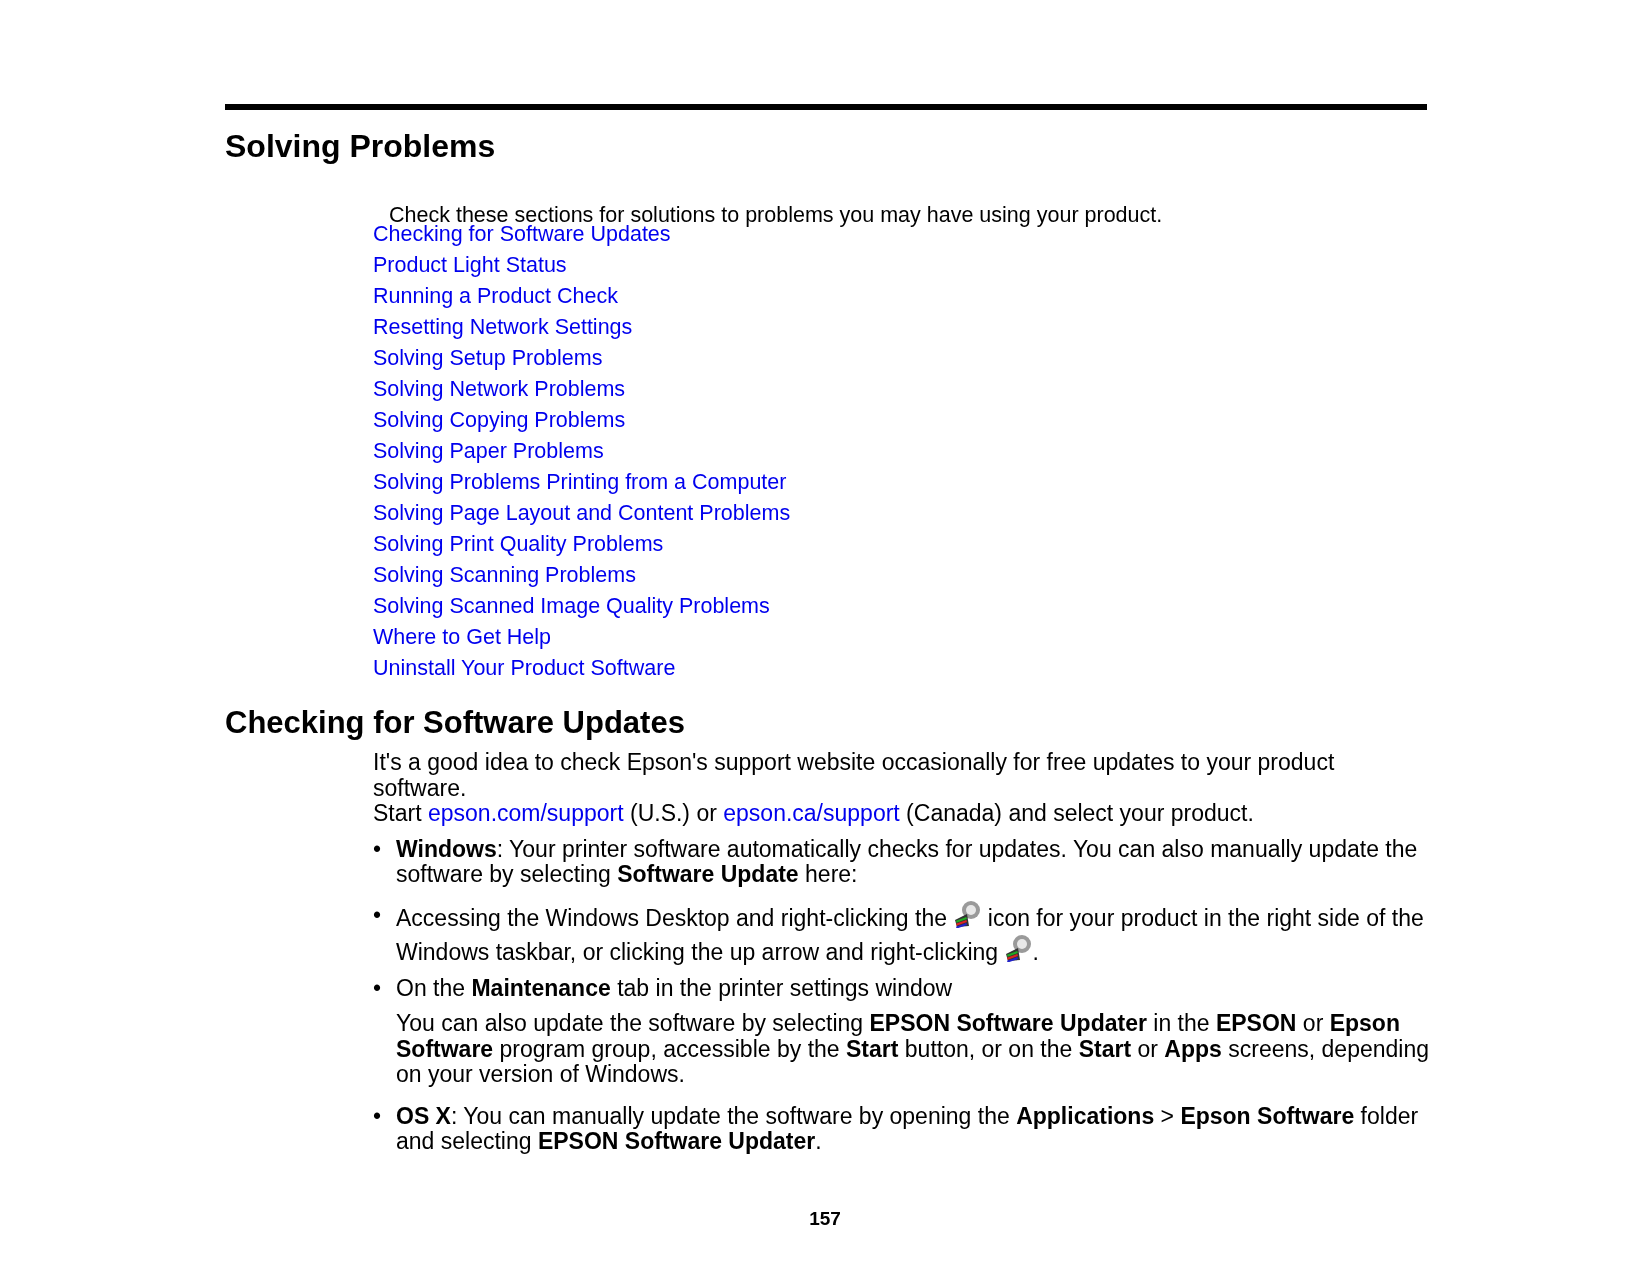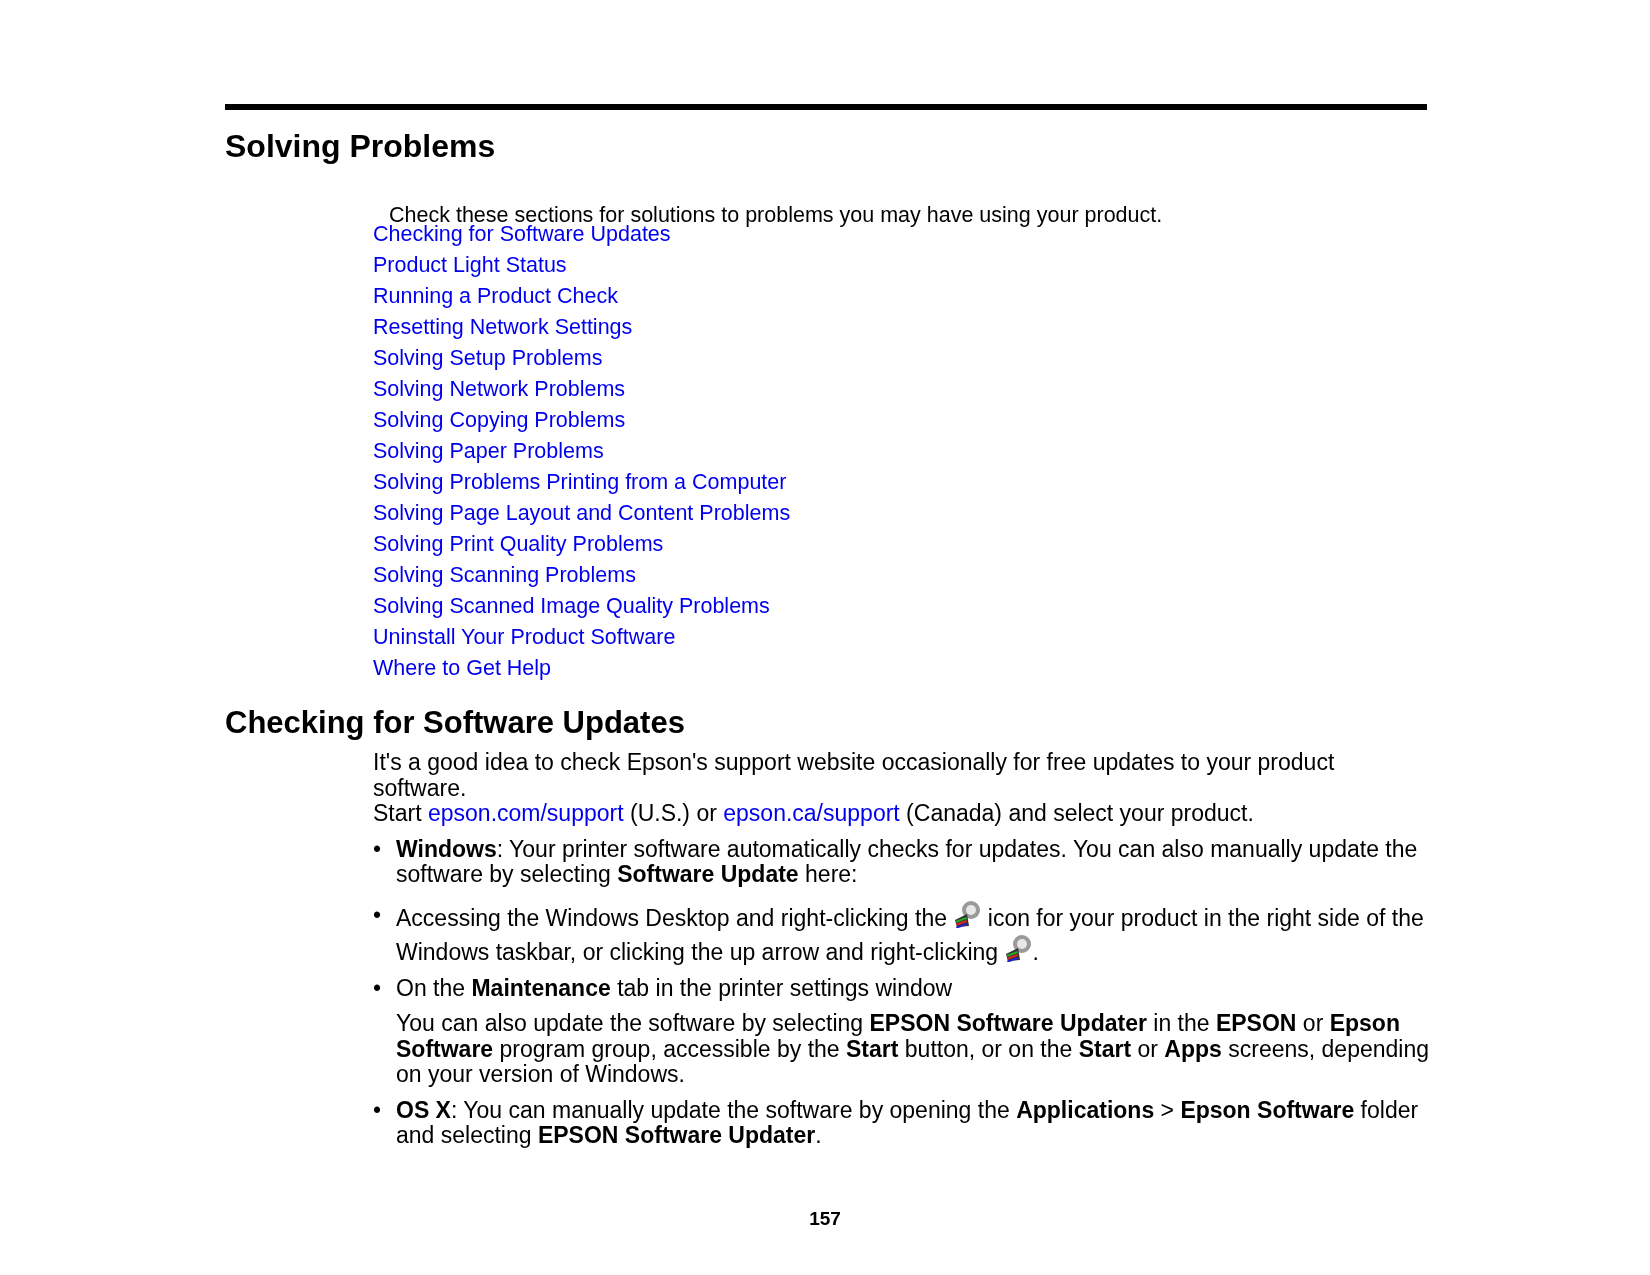--- a/index.html
+++ b/index.html
@@ -34,22 +34,22 @@
   <li><a>Resetting Network Settings</a></li>
   <li><a>Solving Setup Problems</a></li>
   <li><a>Solving Network Problems</a></li>
   <li><a>Solving Copying Problems</a></li>
   <li><a>Solving Paper Problems</a></li>
   <li><a>Solving Problems Printing from a Computer</a></li>
   <li><a>Solving Page Layout and Content Problems</a></li>
   <li><a>Solving Print Quality Problems</a></li>
   <li><a>Solving Scanning Problems</a></li>
   <li><a>Solving Scanned Image Quality Problems</a></li>
+  <li><a>Where to Get Help</a></li>
   <li><a>Uninstall Your Product Software</a></li>
-  <li><a>Where to Get Help</a></li>
 </ul>
 
 <h2>Checking for Software Updates</h2>
 
 <div class="body">
   <p>
     <span>It's a good idea to check Epson's support website occasionally for free updates to your product software.</span><br>
     <span>Start </span><a>epson.com/support</a><span> (U.S.) or </span><a>epson.ca/support</a><span> (Canada) and select your product.</span>
   </p>
 
@@ -76,18 +76,18 @@
   </p>
 
   <p class="sub" style="margin-top:8px">
     <span>On the </span><b>Maintenance</b><span> tab in the printer settings window</span>
   </p>
 
   <p style="margin-top:10px; padding-left:23px">
     <span>You can also update the software by selecting </span><b>EPSON Software Updater</b><span> in the </span><b>EPSON</b><span> or </span><b>Epson Software</b><span> program group, accessible by the </span><b>Start</b><span> button, or on the </span><b>Start</b><span> or </span><b>Apps</b><span> screens, depending on your version of Windows.</span>
   </p>
 
-  <p class="bul" style="margin-top:10px">
+  <p class="bul" style="margin-top:16px">
     <b>OS X</b><span>: You can manually update the software by opening the </span><b>Applications</b><span> &gt; </span><b>Epson Software</b><span> folder and selecting </span><b>EPSON Software Updater</b><span>.</span>
   </p>
 </div>
 
 <div class="page-no">157</div>
 
 </body></html>

